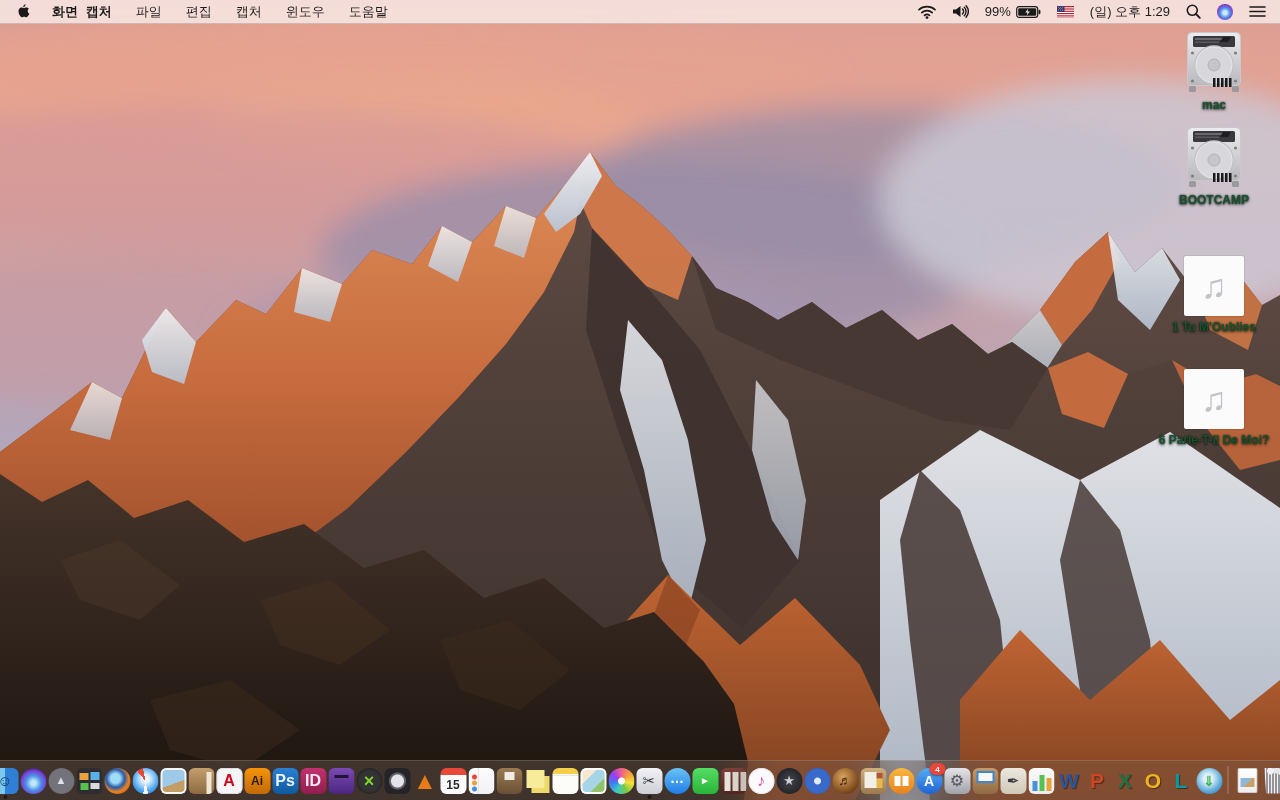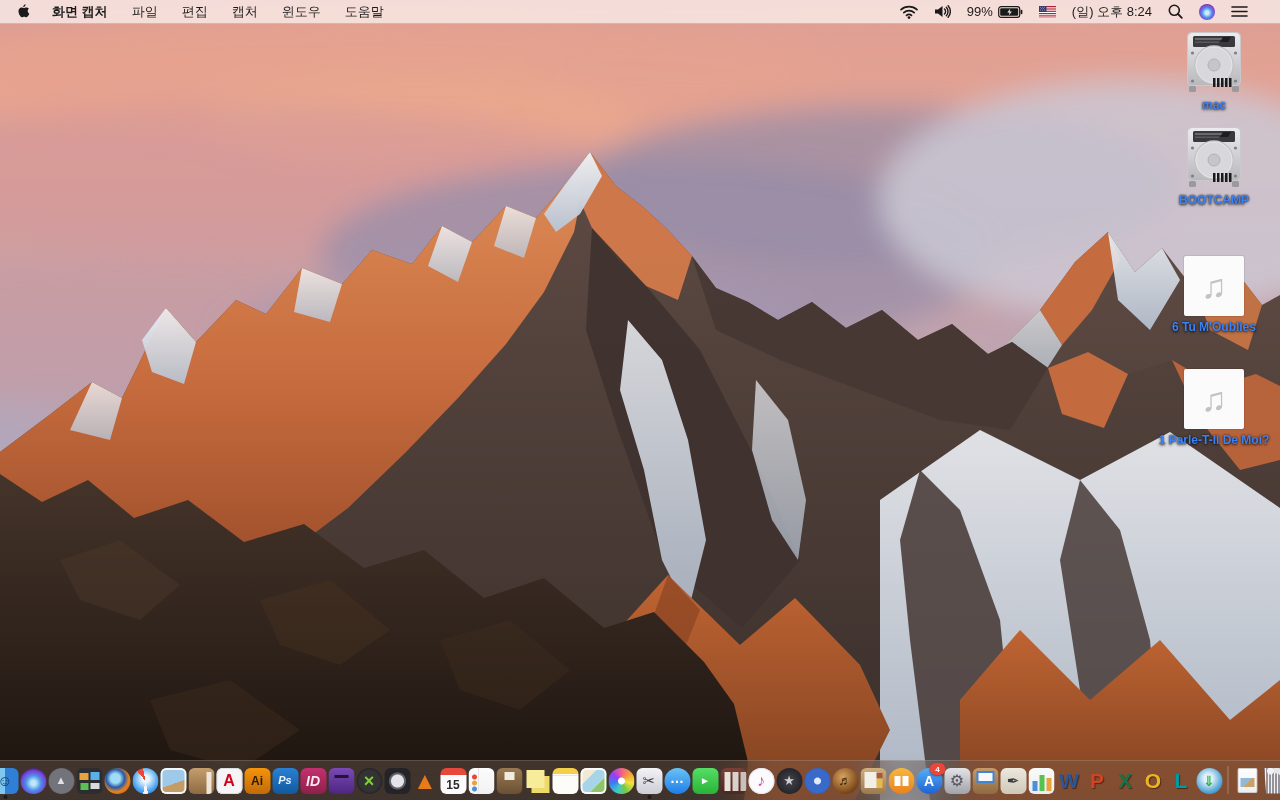--- a/index.html
+++ b/index.html
@@ -12,37 +12,37 @@
   
   .menubar{position:absolute;top:0;left:0;right:0;height:23px;z-index:50;
     background:rgba(247,236,233,0.82);backdrop-filter:blur(18px) saturate(160%);
     border-bottom:1px solid rgba(90,70,70,0.25);
     display:flex;align-items:center;justify-content:space-between;
     font-size:13px;color:#1b1b1b;}
   .mb-left{display:flex;align-items:center;padding-left:18px;}
   .apple{display:flex;align-items:center;margin-right:20px;cursor:default;}
   .menus{display:flex;align-items:center;gap:24px;}
   .menus .menu-item{cursor:default;white-space:nowrap;}
-  .menus .bold{font-weight:700;}
-  .mb-right{display:flex;align-items:center;gap:16px;padding-right:32px;}
+  .menus .bold{font-weight:700;font-family:Liberation Mono, monospace;}
+  .mb-right{display:flex;align-items:center;gap:16px;padding-right:14px;}
   .mb-right .grp{display:flex;align-items:center;gap:5px;}
   .mb-ic{display:flex;align-items:center;}
   .siri-orb{width:16px;height:16px;border-radius:50%;
     background:radial-gradient(circle at 50% 55%,#cdeaf8 0 15%,#4a90e8 42%,#8a3fd4 65%,#18182c 88%);}
   .clock{white-space:nowrap;}
 
   
   .desk-item{position:absolute;left:1154px;width:120px;display:flex;flex-direction:column;
     align-items:center;z-index:10;cursor:default;}
   .desk-ico.drive{width:62px;height:64px;}
   .desk-ico.audio{width:60px;height:60px;background:#fbfbfb;border-radius:2px;
     box-shadow:0 0 0 1px rgba(0,0,0,0.07);display:flex;align-items:center;justify-content:center;
     font-size:34px;color:#c2c2c6;}
   .desk-label{margin-top:4px;max-width:112px;text-align:center;font-size:12px;font-weight:700;
-    line-height:1.2;color:#3b82f6;text-shadow:0 1px 3px rgba(0,0,0,0.85),0 0 2px rgba(0,0,0,0.6);}
+    line-height:1.2;color:#14532d;text-shadow:0 1px 3px rgba(0,0,0,0.85),0 0 2px rgba(0,0,0,0.6);}
 
   
   .dock{position:absolute;bottom:0;left:50%;transform:translateX(-50%);z-index:60;
     display:flex;align-items:flex-end;gap:1px;height:30px;
     padding:3px 7px 6px 7px;border-radius:5px 5px 0 0;
     background:rgba(110,96,88,0.42);backdrop-filter:blur(22px) saturate(140%);
     border:1px solid rgba(255,255,255,0.14);border-bottom:none;}
   .dock-item{position:relative;width:27px;height:27px;display:flex;align-items:center;
     justify-content:center;cursor:default;}
   .dock-ico{width:26px;height:26px;display:flex;align-items:center;justify-content:center;
@@ -217,21 +217,21 @@
               <circle cx="3.4" cy="1.2" r="0.4"></circle>
               <circle cx="5.4" cy="1.2" r="0.4"></circle>
               <circle cx="2.4" cy="2.6" r="0.4"></circle>
               <circle cx="4.4" cy="2.6" r="0.4"></circle>
               <circle cx="1.4" cy="4" r="0.4"></circle>
               <circle cx="3.4" cy="4" r="0.4"></circle>
               <circle cx="5.4" cy="4" r="0.4"></circle>
             </g>
         </svg>
       </span>
-      <span class="clock">(일) 오후 8:24</span>
+      <span class="clock">(일) 오후 1:29</span>
       <span class="mb-ic">
         <svg width="15" height="15" viewBox="0 0 15 15">
           <circle cx="6.3" cy="6.3" r="5" fill="none" stroke="#1a1a1a" stroke-width="1.6"></circle>
           <line x1="10" y1="10" x2="13.8" y2="13.8" stroke="#1a1a1a" stroke-width="1.8" stroke-linecap="round"></line>
         </svg>
       </span>
       <span class="siri-orb"></span>
       <span class="mb-ic">
         <svg width="17" height="13" viewBox="0 0 17 13">
           <g stroke="#1a1a1a" stroke-width="1.6" stroke-linecap="round">
@@ -312,25 +312,25 @@
               <rect x="46" y="48" width="2.5" height="9"></rect>
             </g>
       <rect x="6" y="56" width="7" height="6" rx="1.5" fill="#9a9a9e"></rect>
       <rect x="49" y="56" width="7" height="6" rx="1.5" fill="#9a9a9e"></rect>
     </svg>
   </div>
         <div class="desk-label">BOOTCAMP</div>
       </div>
       <div class="desk-item" style="top: 256px;">
         <div class="desk-ico audio">♫</div>
-        <div class="desk-label">6 Tu M'Oublies</div>
+        <div class="desk-label">1 Tu M'Oublies</div>
       </div>
       <div class="desk-item" style="top: 369px;">
         <div class="desk-ico audio">♫</div>
-        <div class="desk-label">1 Parle-T-Il De Moi?</div>
+        <div class="desk-label">6 Parle-T-Il De Moi?</div>
       </div>
     </div>
 
   <div class="dock">
     <div style="display:flex;align-items:flex-end;gap:1px;">
         <div class="dock-item" title="Finder">
           <div class="dock-ico rsq" style="background: linear-gradient(90deg, rgb(126, 200, 240) 0px, rgb(126, 200, 240) 49%, rgb(47, 127, 214) 49%); color: rgb(15, 58, 102); font-size: 15px;">☺</div>
           <div class="run-dot"></div>
         </div>
         <div class="dock-item" title="Siri">
@@ -354,24 +354,24 @@
         <div class="dock-item" title="Contacts">
           <div class="dock-ico rsq" style="background: linear-gradient(rgb(239, 230, 214), rgb(239, 230, 214)) 18px 4px / 5px 22px no-repeat, linear-gradient(rgb(197, 158, 109), rgb(141, 106, 66));"></div>
         </div>
         <div class="dock-item" title="Adobe Acrobat Reader">
           <div class="dock-ico rsq" style="background: rgb(245, 245, 247); box-shadow: rgb(221, 221, 221) 0px 0px 0px 1px inset; color: rgb(208, 2, 27); font-size: 16px; font-weight: 800;">A</div>
         </div>
         <div class="dock-item" title="Adobe Illustrator">
           <div class="dock-ico rsq" style="background: linear-gradient(rgb(245, 148, 10), rgb(194, 106, 8)); color: rgb(42, 26, 5); font-size: 12px;">Ai</div>
         </div>
         <div class="dock-item" title="Adobe Photoshop">
-          <div class="dock-ico rsq" style="background: linear-gradient(rgb(42, 127, 212), rgb(16, 90, 158)); color: rgb(234, 244, 252); font-size: 11px; font-style: italic;">Ps</div>
+          <div class="dock-ico rsq" style="background: linear-gradient(rgb(42, 127, 212), rgb(16, 90, 158)); color: rgb(234, 244, 252); font-size: 16px;">Ps</div>
         </div>
         <div class="dock-item" title="Adobe InDesign">
-          <div class="dock-ico rsq" style="background: linear-gradient(rgb(196, 48, 110), rgb(143, 31, 76)); color: rgb(251, 232, 240); font-size: 14px; font-style: italic;">ID</div>
+          <div class="dock-ico rsq" style="background: linear-gradient(rgb(196, 48, 110), rgb(143, 31, 76)); color: rgb(251, 232, 240); font-size: 16px;">ID</div>
         </div>
         <div class="dock-item" title="Toast Titanium">
           <div class="dock-ico rsq" style="background: linear-gradient(rgb(36, 18, 56), rgb(36, 18, 56)) 6px 7px / 14px 3px no-repeat, linear-gradient(rgb(122, 74, 181), rgb(76, 38, 128));"></div>
         </div>
         <div class="dock-item" title="Video Converter">
           <div class="dock-ico circle" style="background: radial-gradient(circle, rgb(51, 51, 51) 0px, rgb(51, 51, 51) 55%, rgb(10, 10, 10)); color: rgb(126, 211, 47); font-size: 18px; font-weight: 800;">×</div>
         </div>
         <div class="dock-item" title="Disk Tool">
           <div class="dock-ico rsq" style="background: radial-gradient(circle, rgb(228, 228, 234) 0px, rgb(228, 228, 234) 6px, rgb(97, 97, 106) 7px, rgb(97, 97, 106) 8px, rgb(36, 36, 40) 9px);"></div>
         </div>

